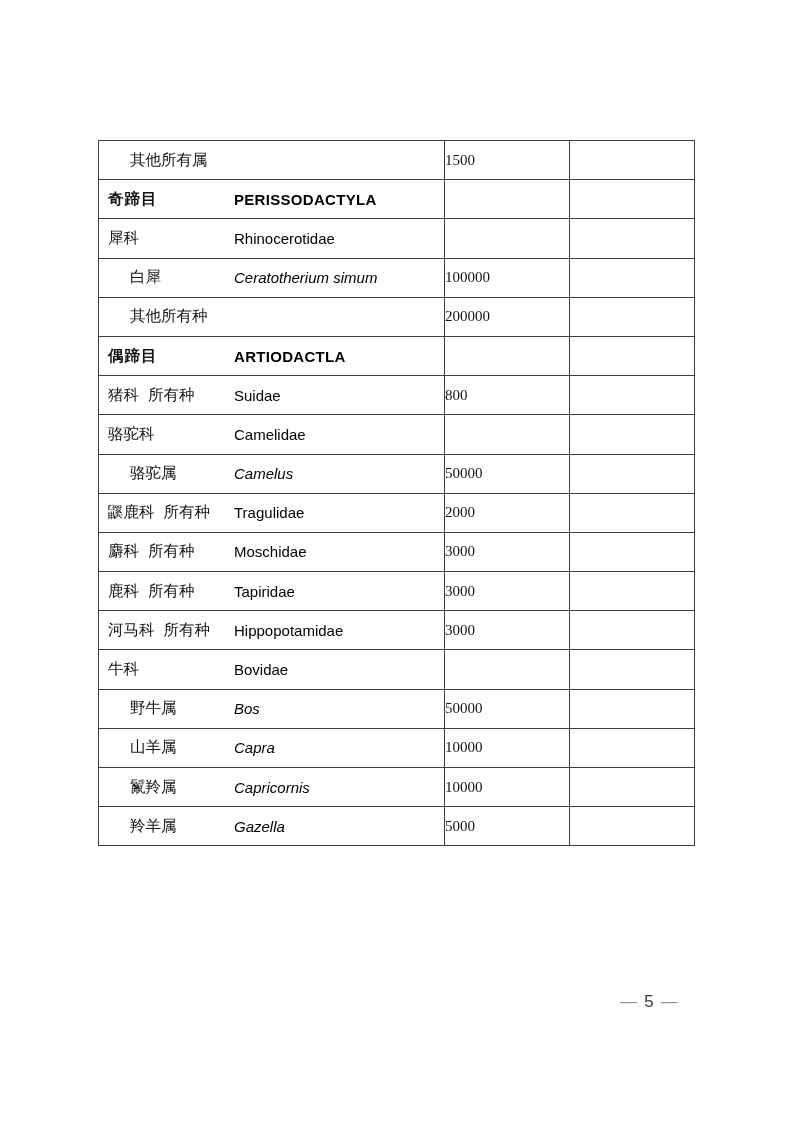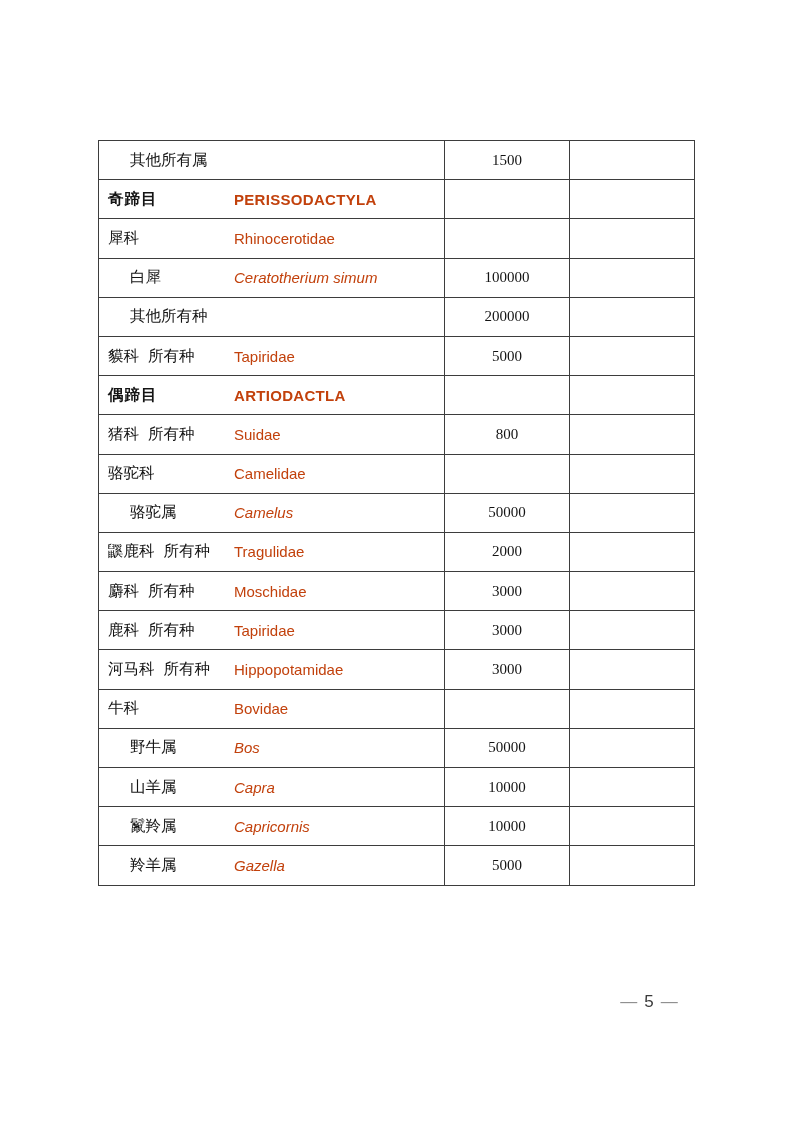--- a/index.html
+++ b/index.html
@@ -14,29 +14,29 @@
   table.doc-table td { border:1px solid #3d3d3d; padding:0; vertical-align:middle; }
   table.doc-table tr { height:39.2px; }
 
   .name-inner { display:flex; align-items:center; height:100%; padding-left:9px; box-sizing:border-box; }
   .cn {
     flex:0 0 126px; box-sizing:border-box;
     font-family:"Liberation Serif", serif; font-size:15.5px;
     color:#141414; word-spacing:5px; white-space:nowrap;
   }
   tr.row-ind1 .cn { padding-left:22px; }
-  .latin { font-family:"Liberation Sans", sans-serif; font-size:15px; color:#c2410c; white-space:nowrap; }
+  .latin { font-family:"Liberation Sans", sans-serif; font-size:15px; color:#000000; white-space:nowrap; }
   .latin.italic { font-style:italic; }
   tr.row-bold .cn {
     font-family:"Liberation Sans", sans-serif; font-weight:700; font-size:15.5px; letter-spacing:1px;
   }
   tr.row-bold .latin { font-weight:700; letter-spacing:0.3px; }
 
   td.value-cell {
-    text-align:center; font-family:"Liberation Serif", serif;
+    font-family:"Liberation Serif", serif;
     font-size:15px; color:#141414;
   }
   td.remark-cell { }
 
   .page-number {
     position:absolute; left:612px; top:992px; width:74px;
     text-align:center; font-family:"Liberation Sans", sans-serif;
     font-size:17px; color:#3a3a3a; white-space:nowrap;
   }
   .page-number .dash { color:#8d8d8d; }
@@ -97,30 +97,20 @@
         <tr class="row-ind1">
     <td class="name-cell">
       <div class="name-inner">
         <span class="cn">其他所有种</span>
         <span class="latin"></span>
       </div>
     </td>
     <td class="value-cell">200000</td>
     <td class="remark-cell"></td>
   </tr>
-        <tr>
-    <td class="name-cell">
-      <div class="name-inner">
-        <span class="cn">貘科 所有种</span>
-        <span class="latin">Tapiridae</span>
-      </div>
-    </td>
-    <td class="value-cell">5000</td>
-    <td class="remark-cell"></td>
-  </tr>
         <tr class="row-bold">
     <td class="name-cell">
       <div class="name-inner">
         <span class="cn">偶蹄目</span>
         <span class="latin">ARTIODACTLA</span>
       </div>
     </td>
     <td class="value-cell"></td>
     <td class="remark-cell"></td>
   </tr>

